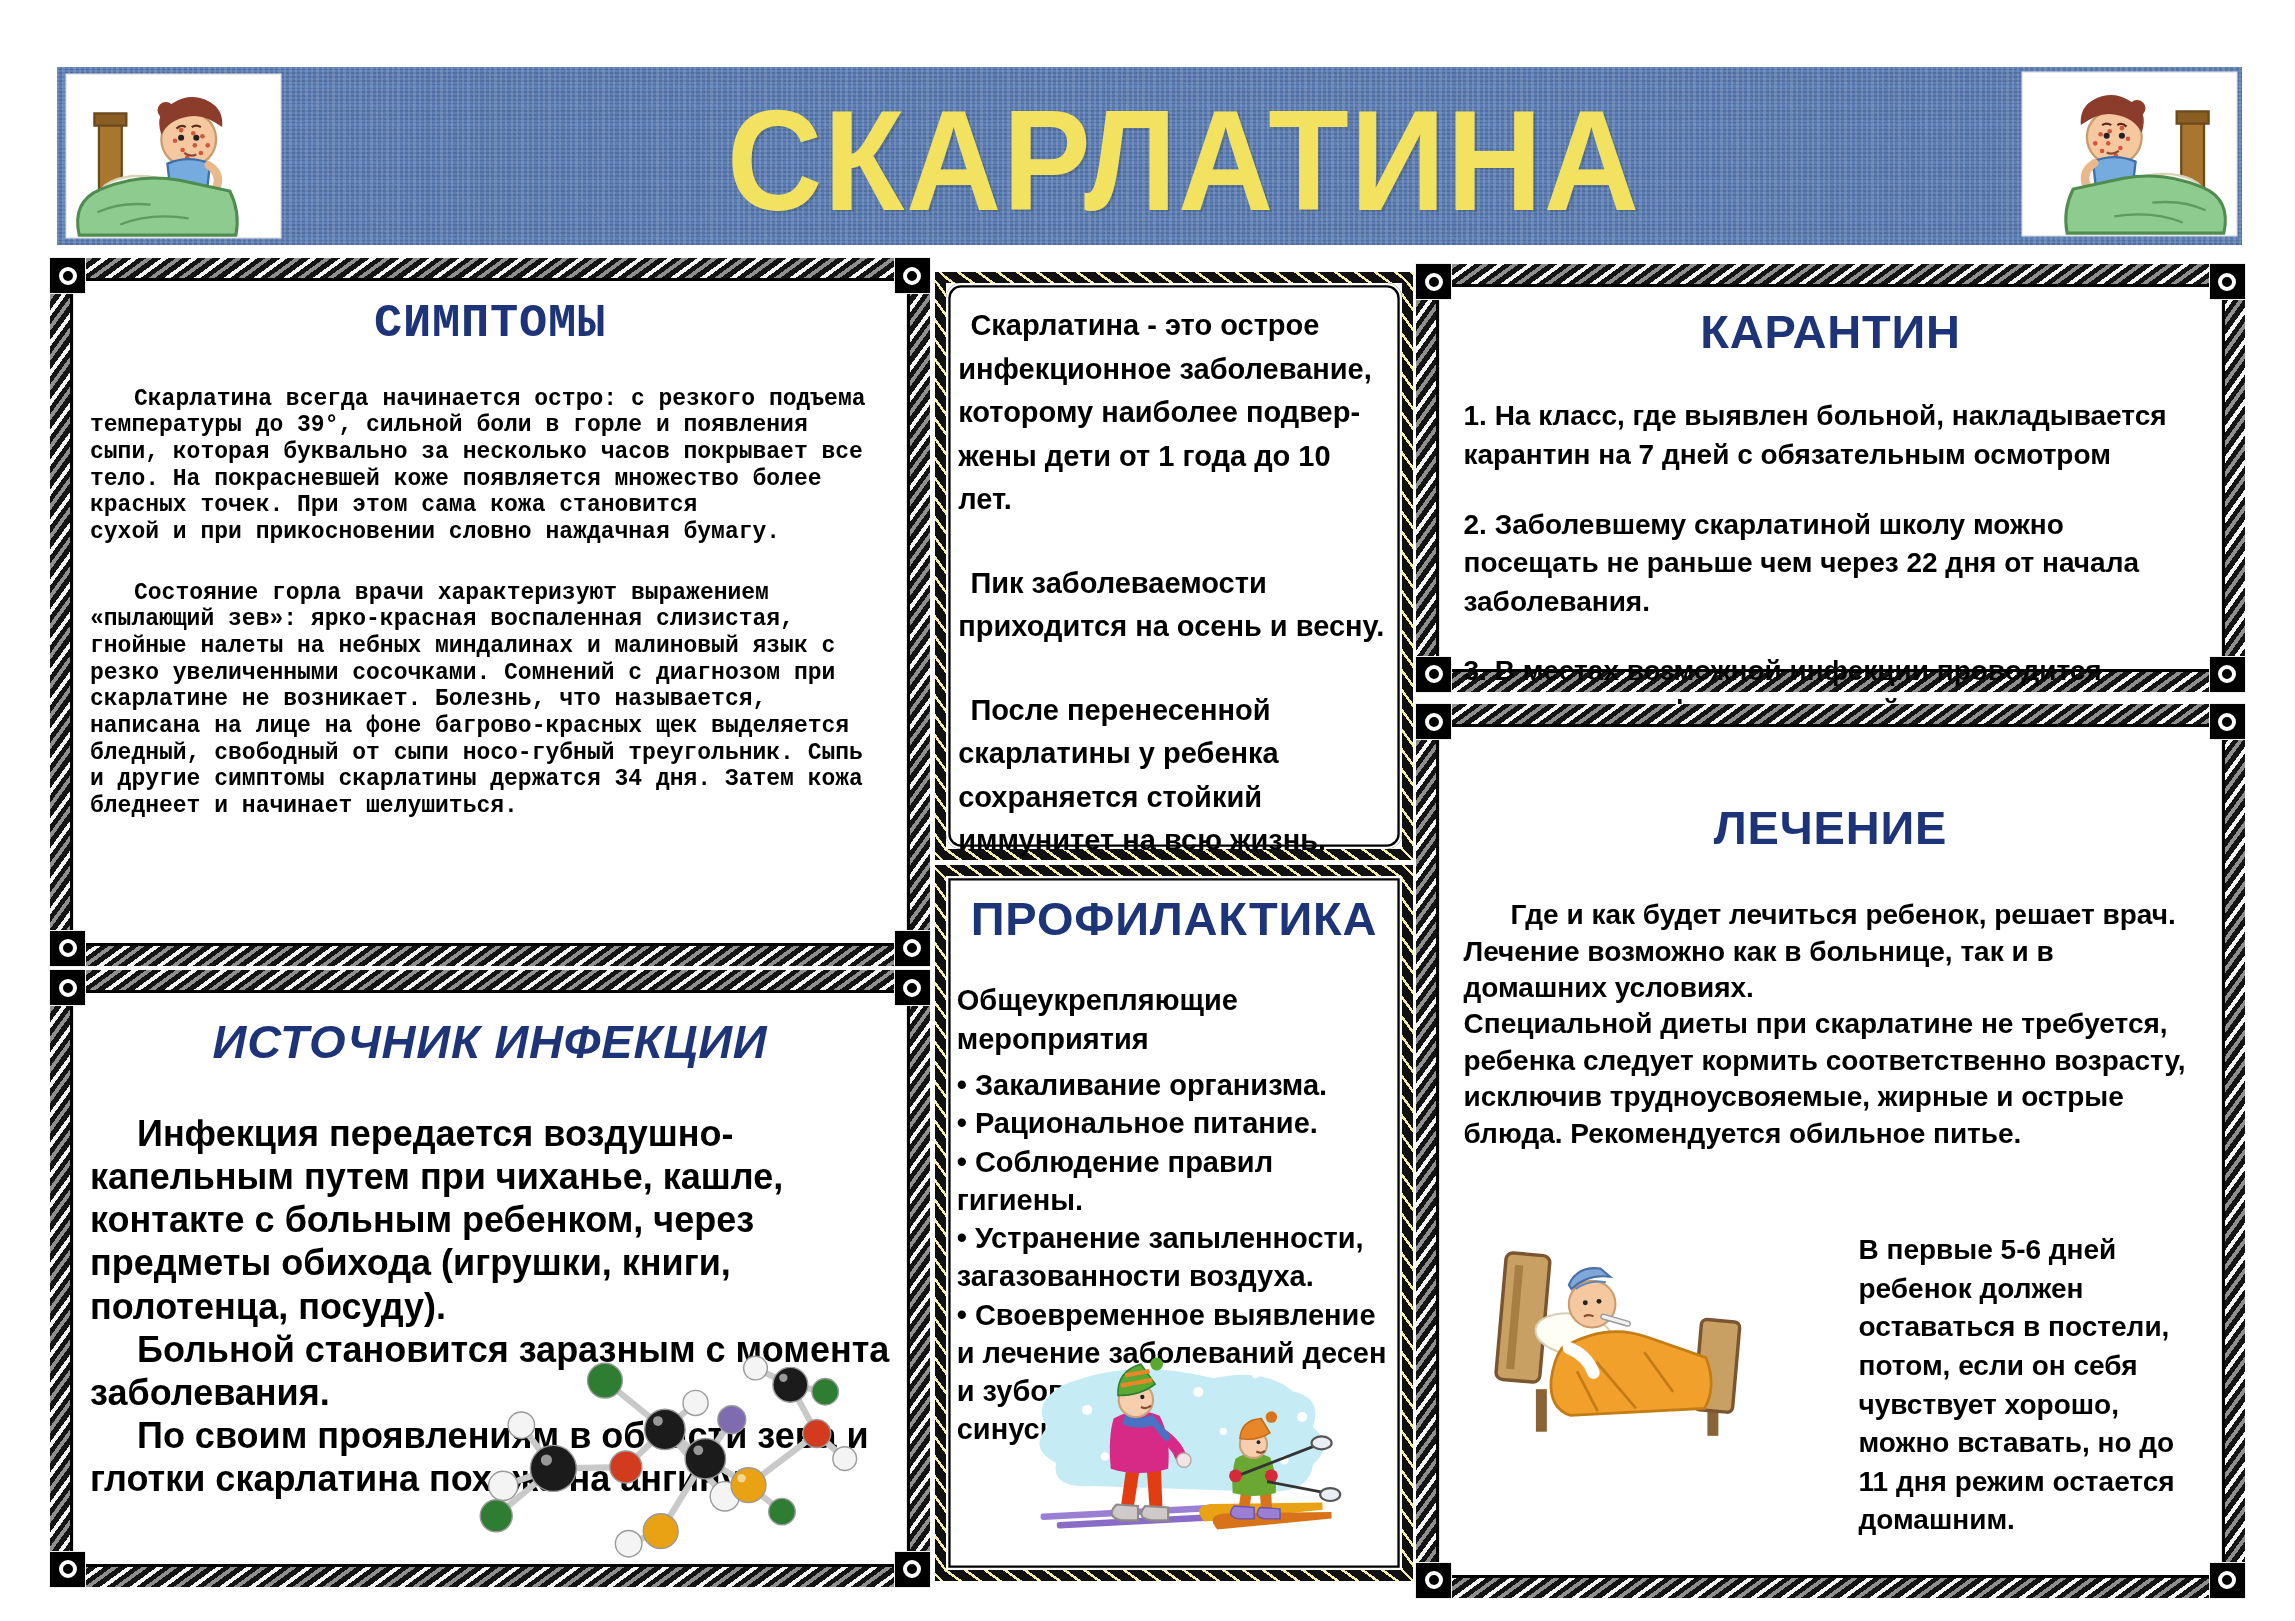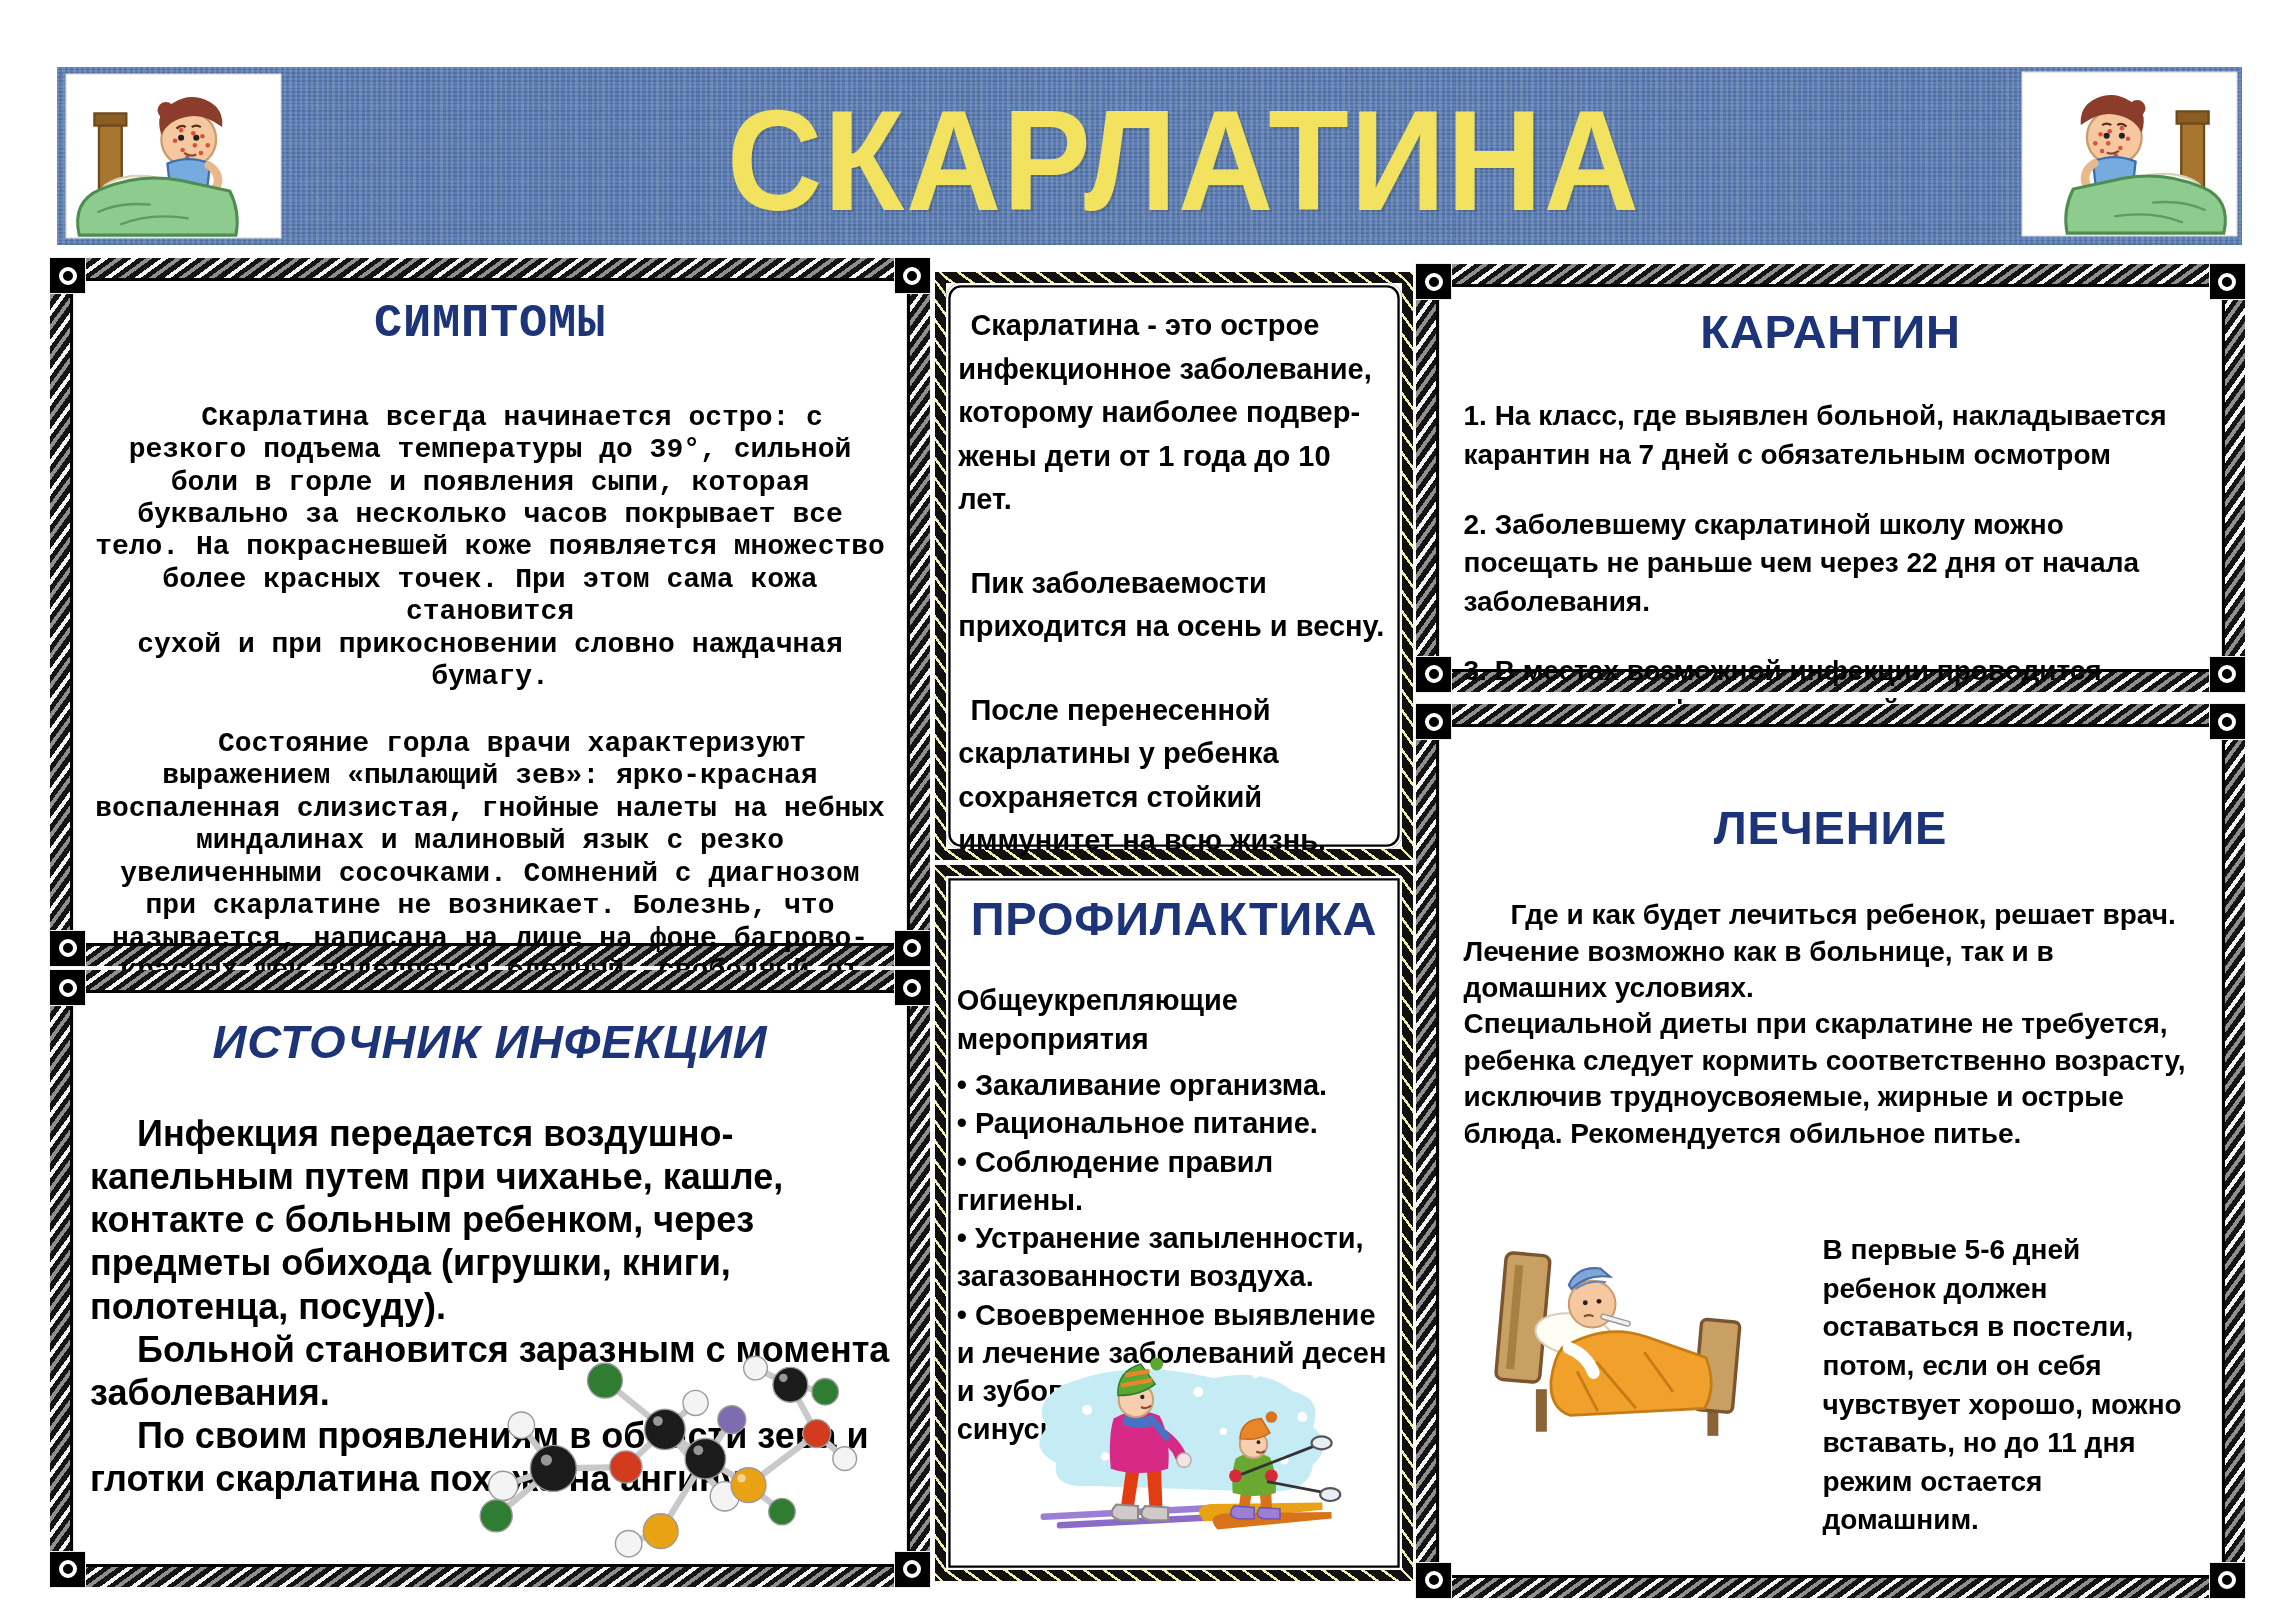--- a/index.html
+++ b/index.html
@@ -52,21 +52,21 @@
   .corner.bl{left:-20.7px;bottom:-20.7px;} .corner.br{right:-20.7px;bottom:-20.7px;}
 
   .panel h2{
     margin:13.8px 0 0;text-align:center;
     font-size:47px;line-height:1.1;color:var(--heading,#1e3478);
     letter-spacing:0.8px;
   }
   .para{margin:0;white-space:pre-line;}
 
   #symptoms{left:50px;top:258px;width:880px;height:708px;padding:6.1px 20px;font-family:Liberation Mono, monospace;}
-  #symptoms .body{margin-top:52px;font-size:28px;line-height:1.16;text-align:center;}
+  #symptoms .body{margin-top:36px;font-size:23px;line-height:1.16;}
   #symptoms .para{text-indent:44px;margin-bottom:34px;}
 
   #source{left:50px;top:970px;width:880px;height:617px;padding:6.1px 20px;}
   #source h2{font-style:italic;margin-top:20px;}
   #source .body{margin-top:44px;font-size:36px;line-height:1.2;}
   #source .para{text-indent:47px;}
   .molecule{position:absolute;right:21.4px;bottom:1.5px;width:451px;height:230px;z-index:2;}
   .molecule svg{width:100%;height:100%;display:block;}
 
   #intro{left:935px;top:272px;width:478px;height:588px;padding:21.4px 12.2px;border-radius:26px;}
@@ -83,21 +83,21 @@
 
   #quarantine{left:1416px;top:264px;width:829px;height:428px;padding:4.6px 27.5px;}
   #quarantine h2{margin-top:17px;}
   #quarantine .body{margin-top:40px;font-size:28px;line-height:1.38;}
   #quarantine .para{margin-bottom:31px;}
 
   #treatment{left:1416px;top:704px;width:829px;height:894px;padding:4.6px 27.5px;}
   #treatment h2{margin-top:73px;}
   #treatment .body{margin-top:26px;font-size:28px;line-height:1.3;}
   #treatment .para{text-indent:47px;margin-bottom:4.6px;margin-top:44px;}
-  .bed-row{display:flex;margin-top:51px;}
+  .bed-row{display:flex;margin-top:51px;gap:36px;}
   .bed-img{flex:none;width:295px;height:253px;margin-left:17px;}
   .bed-img svg{width:100%;height:100%;display:block;}
   .bed-note{width:440px;margin-left:47px;font-size:28px;line-height:1.38;}
 </style>
 </head>
 <body>
 
 <div class="poster">
 
   <header class="banner">

